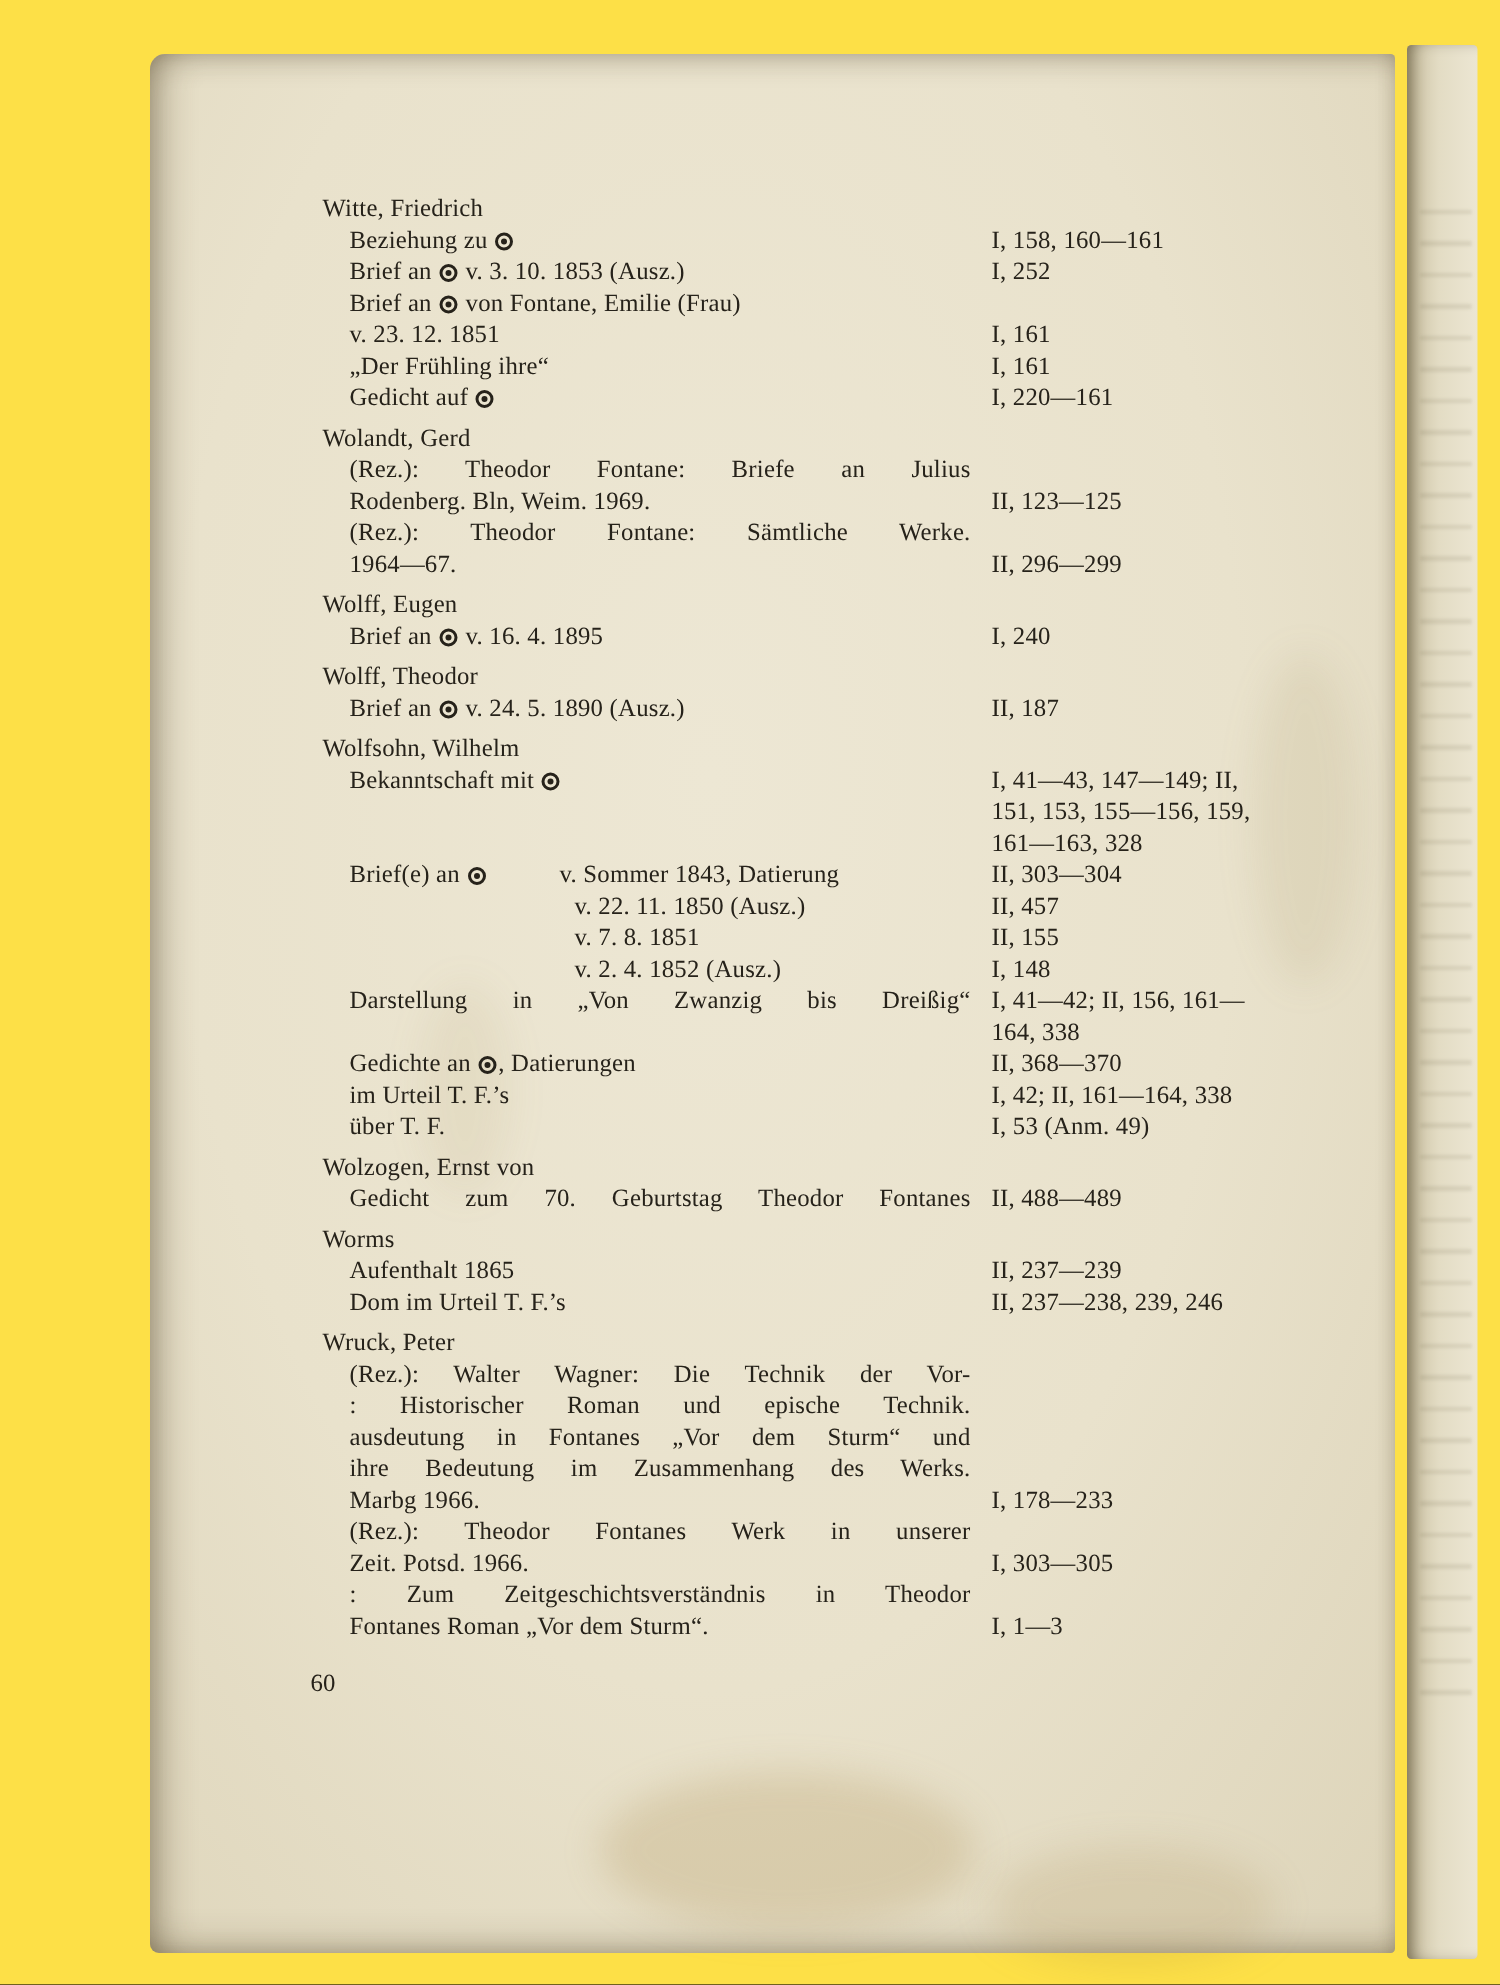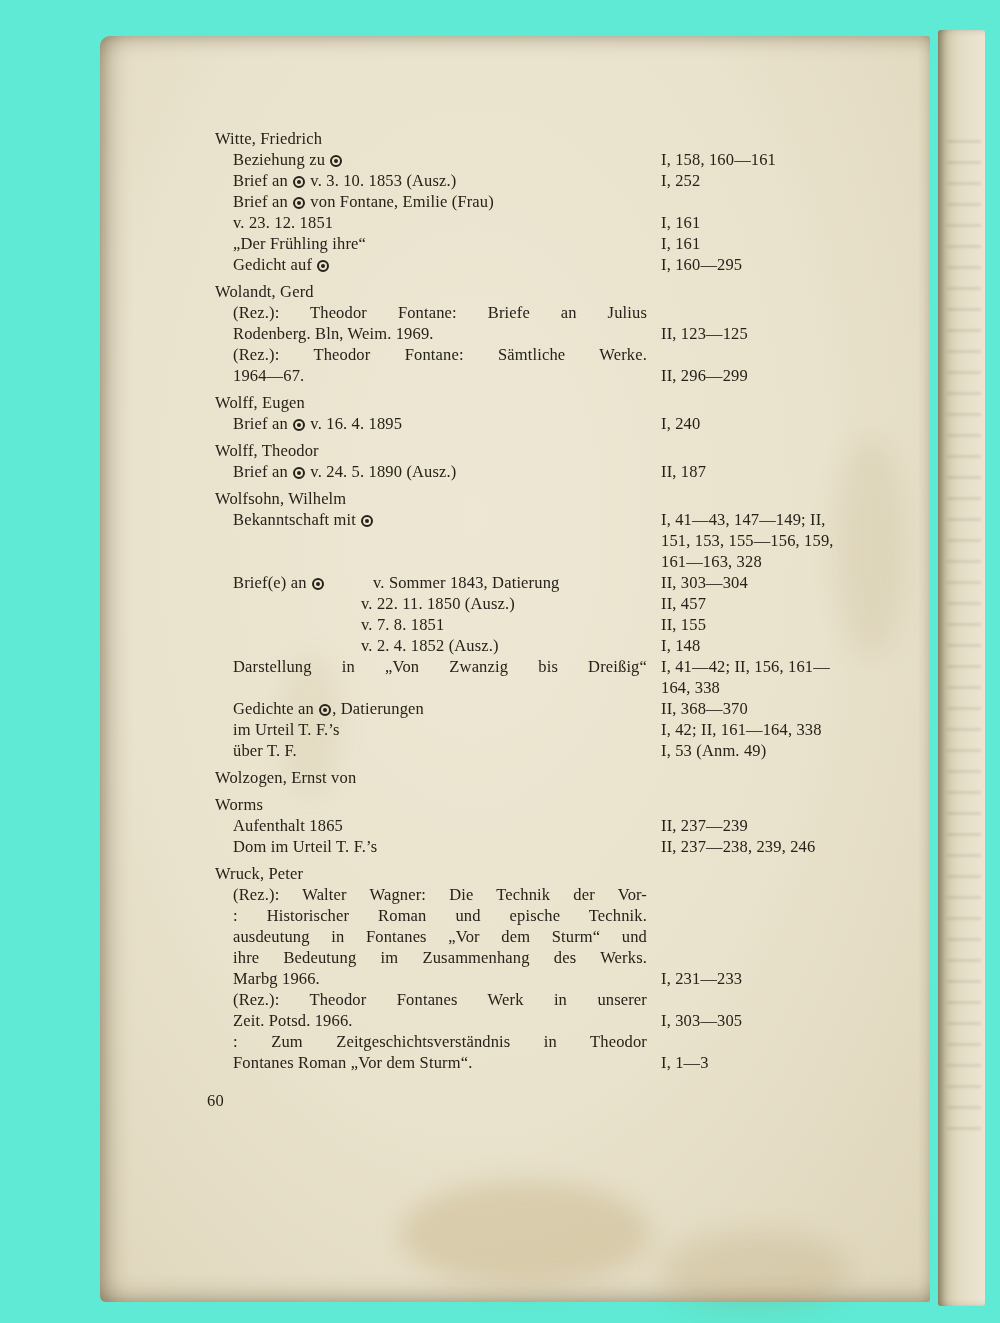--- a/index.html
+++ b/index.html
@@ -1,20 +1,20 @@
 <!DOCTYPE html>
 <html><head>
 <meta charset="utf-8">
 <title>Scanned book index page</title>
 <style>
   * { box-sizing: border-box; }
   html, body { margin: 0; padding: 0; background: #000; }
   .stage {
     position: relative; width: 1000px; height: 1323px;
-    background: #5eead4; overflow: hidden;
+    background: #fde047; overflow: hidden;
     font-family: "Liberation Serif", "DejaVu Serif", serif;
   }
   
   .page {
     position: absolute; left: 100px; top: 36px; width: 830px; height: 1266px;
     background: radial-gradient(ellipse at 45% 38%, #ede7d4 0%, #e9e2cc 55%, #ddd4b9 100%);
     border-radius: 10px 3px 3px 6px;
     box-shadow:
       inset 16px 0 26px -12px rgba(70,55,25,.48),
       inset -6px 0 14px -8px rgba(70,55,25,.30),
@@ -43,21 +43,21 @@
   
   .content {
     position: absolute; left: 115px; top: 92px; width: 700px;
     color: #26221a; font-size: 16.5px; line-height: 21px; letter-spacing: .15px;
   }
   .entry { margin-top: 6px; }
   .entry:first-child { margin-top: 0; }
   .row { position: relative; height: 21px; white-space: nowrap; }
   .row .left  { position: absolute; left: 0; top: 0; }
   .row.sub  .left { left: 18px; }
-  .row.date .left { left: 146px; }
+  .row.date .left { left: 168px; }
   .row .left2 { position: absolute; left: 158px; top: 0; }
   .row .ref   { position: absolute; left: 446px; top: 0; }
   .left.just {
     width: 414px; height: 21px; overflow: hidden;
     white-space: normal; text-align: justify; text-align-last: justify;
   }
   .pageno { margin-top: 17px; margin-left: -8px; }
 
   
   .fsym {
@@ -102,21 +102,21 @@
             <div class="row sub">
               <span class="left">v. 23. 12. 1851</span>
               <span class="ref">I, 161</span>
             </div>
             <div class="row sub">
               <span class="left">„Der Frühling ihre“</span>
               <span class="ref">I, 161</span>
             </div>
             <div class="row sub">
               <span class="left">Gedicht auf <span class="fsym"></span></span>
-              <span class="ref">I, 160—295</span>
+              <span class="ref">I, 220—161</span>
             </div>
           </div>
           <div class="entry">
             <div class="row head">
               <span class="left hw">Wolandt, Gerd</span>
             </div>
             <div class="row sub">
               <span class="left just">(Rez.): Theodor Fontane: Briefe an Julius</span>
             </div>
             <div class="row sub">
@@ -197,20 +197,24 @@
             </div>
             <div class="row sub">
               <span class="left">über T. F.</span>
               <span class="ref">I, 53 (Anm. 49)</span>
             </div>
           </div>
           <div class="entry">
             <div class="row head">
               <span class="left hw">Wolzogen, Ernst von</span>
             </div>
+            <div class="row sub">
+              <span class="left just">Gedicht zum 70. Geburtstag Theodor Fontanes</span>
+              <span class="ref">II, 488—489</span>
+            </div>
           </div>
           <div class="entry">
             <div class="row head">
               <span class="left hw">Worms</span>
             </div>
             <div class="row sub">
               <span class="left">Aufenthalt 1865</span>
               <span class="ref">II, 237—239</span>
             </div>
             <div class="row sub">
@@ -229,21 +233,21 @@
               <span class="left just">: Historischer Roman und epische Technik.</span>
             </div>
             <div class="row sub">
               <span class="left just">ausdeutung in Fontanes „Vor dem Sturm“ und</span>
             </div>
             <div class="row sub">
               <span class="left just">ihre Bedeutung im Zusammenhang des Werks.</span>
             </div>
             <div class="row sub">
               <span class="left">Marbg 1966.</span>
-              <span class="ref">I, 231—233</span>
+              <span class="ref">I, 178—233</span>
             </div>
             <div class="row sub">
               <span class="left just">(Rez.): Theodor Fontanes Werk in unserer</span>
             </div>
             <div class="row sub">
               <span class="left">Zeit. Potsd. 1966.</span>
               <span class="ref">I, 303—305</span>
             </div>
             <div class="row sub">
               <span class="left just">: Zum Zeitgeschichtsverständnis in Theodor</span>

